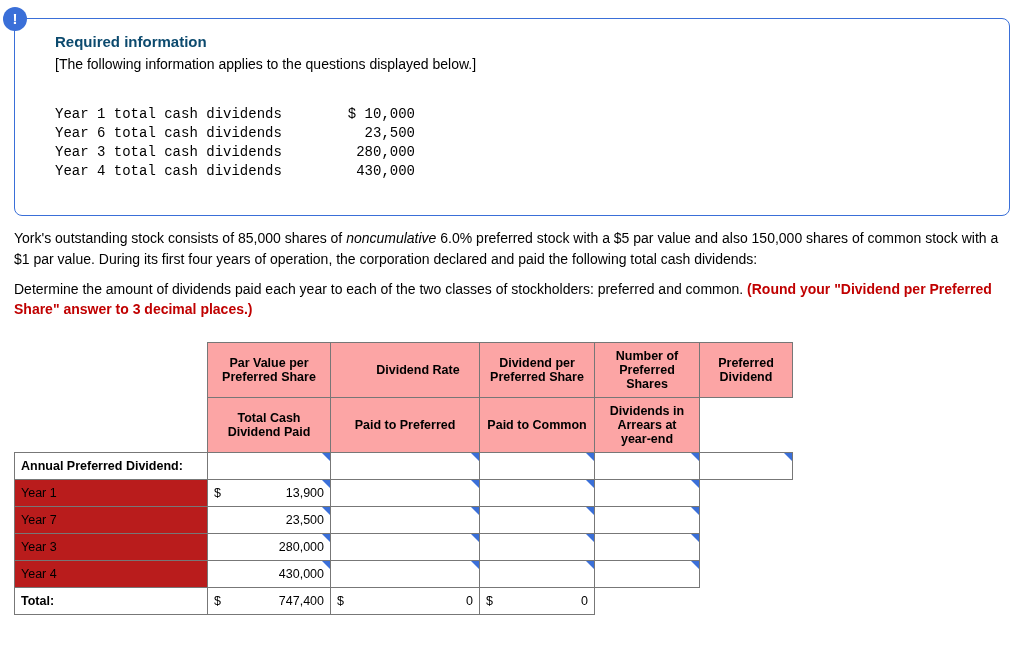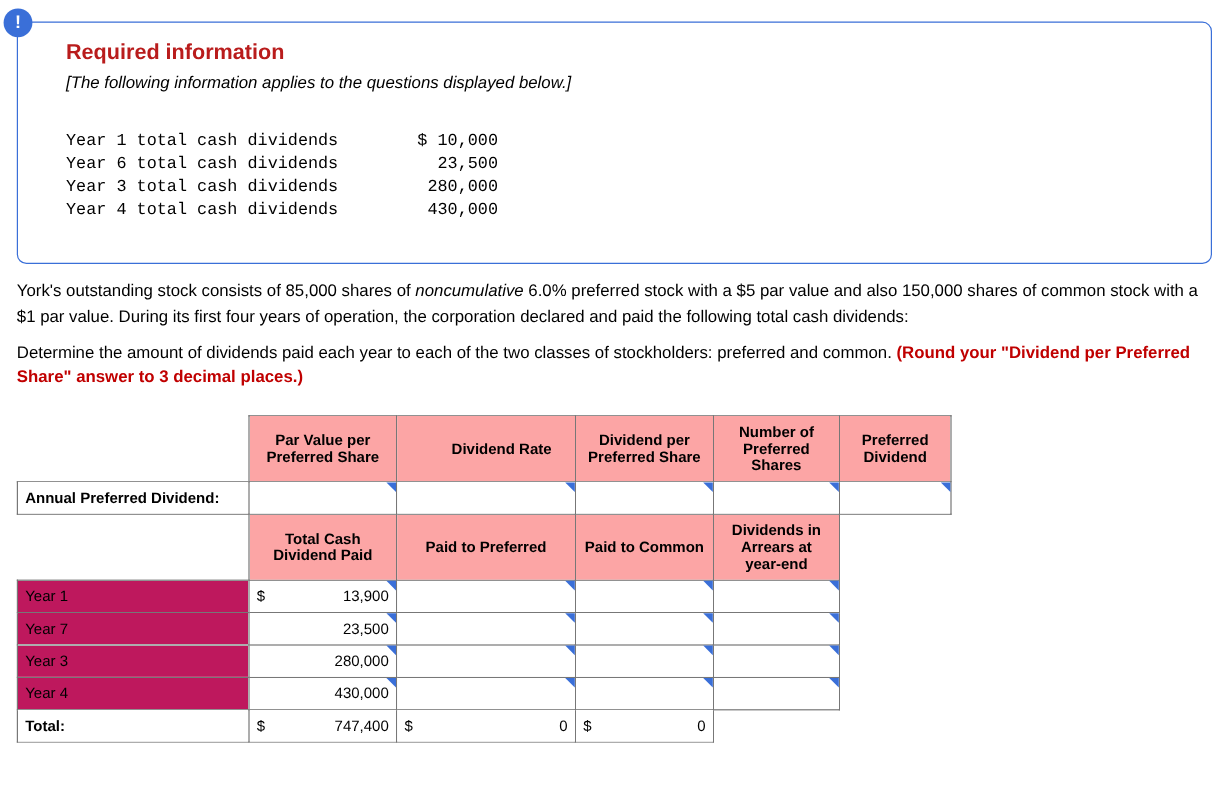--- a/index.html
+++ b/index.html
@@ -26,27 +26,26 @@
     height: 24px;
     border-radius: 50%;
     background: #3a6fd8;
     color: #fff;
     font-weight: bold;
     font-size: 15px;
     text-align: center;
     line-height: 24px;
   }
   .req-title {
-    color: #b91c1c;
-    font-weight: bold;
-    font-size: 18px;
+    color: #0c4a6e;
+    font-weight: bold;
+    font-size: 15px;
     margin-bottom: 6px;
   }
   .applies {
-    font-style: italic;
     margin-bottom: 14px;
   }
   .mono-block {
     font-family: "Courier New", monospace;
     font-size: 14px;
     line-height: 1.35;
     white-space: pre;
   }
   .mono-block .lbl { display:inline-block; width:260px; }
   .mono-block .val { display:inline-block; width:100px; text-align:right; }
@@ -76,21 +75,21 @@
     height: 46px;
   }
   .rowlabel {
     background: #fff;
     text-align: left;
     font-weight: bold;
     padding: 2px 6px;
     height: 22px;
   }
   .plainlabel {
-    background: #be185d;
+    background: #b91c1c;
     text-align: left;
     font-weight: normal;
     padding: 2px 6px;
     height: 22px;
   }
   .cell-in {
     background: #fff;
     height: 22px;
     padding: 0;
   }
@@ -145,35 +144,35 @@
   <tbody>
         <tr>
     <td class="w-label" style="border:none"></td>
     <td class="hdr w-a">Par Value per Preferred Share</td>
     <td class="hdr w-b">Dividend Rate</td>
     <td class="hdr w-c">Dividend per Preferred Share</td>
     <td class="hdr w-d">Number of Preferred Shares</td>
     <td class="hdr w-e">Preferred Dividend</td>
   </tr>
   <tr>
-    <td class="rowlabel w-label">Annual Preferred Dividend:</td>
-    <td class="cell-in cell-empty-blue"></td>
-    <td class="cell-in cell-empty-blue"></td>
-    <td class="cell-in cell-empty-blue"></td>
-    <td class="cell-in cell-empty-blue"></td>
-    <td class="cell-in cell-empty-blue"></td>
-  </tr>
-  <tr>
     <td class="w-label" style="border:none"></td>
     <td class="hdr">Total Cash Dividend Paid</td>
     <td class="hdr">Paid to Preferred</td>
     <td class="hdr">Paid to Common</td>
     <td class="hdr">Dividends in Arrears at year-end</td>
     <td style="border:none"></td>
   </tr>
+  <tr>
+    <td class="rowlabel w-label">Annual Preferred Dividend:</td>
+    <td class="cell-in cell-empty-blue"></td>
+    <td class="cell-in cell-empty-blue"></td>
+    <td class="cell-in cell-empty-blue"></td>
+    <td class="cell-in cell-empty-blue"></td>
+    <td class="cell-in cell-empty-blue"></td>
+  </tr>
 
   <tr>
     <td class="plainlabel">Year 1</td>
     <td class="cell-in cell-amt cell-empty-blue cf">
             <span class="cur">$</span>
             <span class="num">13,900</span>
           </td>
     <td class="cell-in cell-empty-blue"></td>
     <td class="cell-in cell-empty-blue"></td>
     <td class="cell-in cell-empty-blue"></td>

